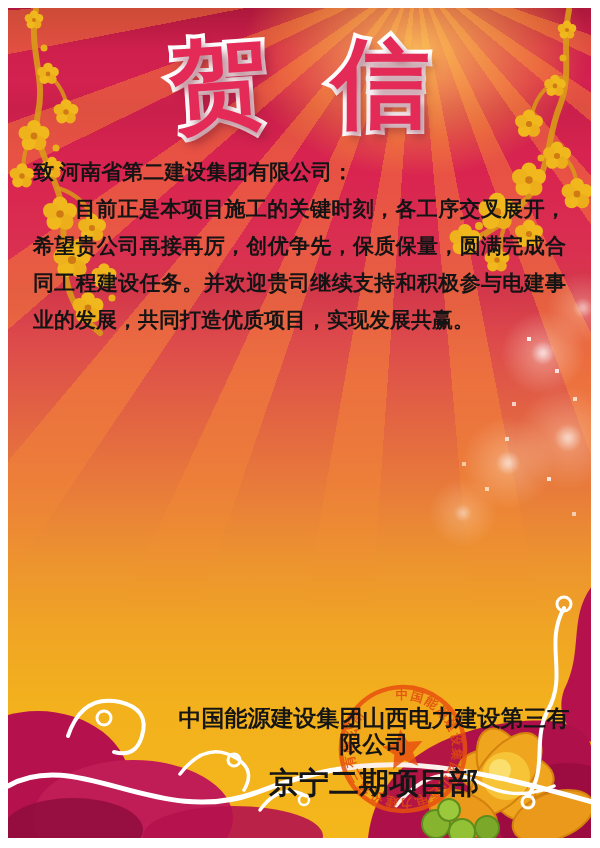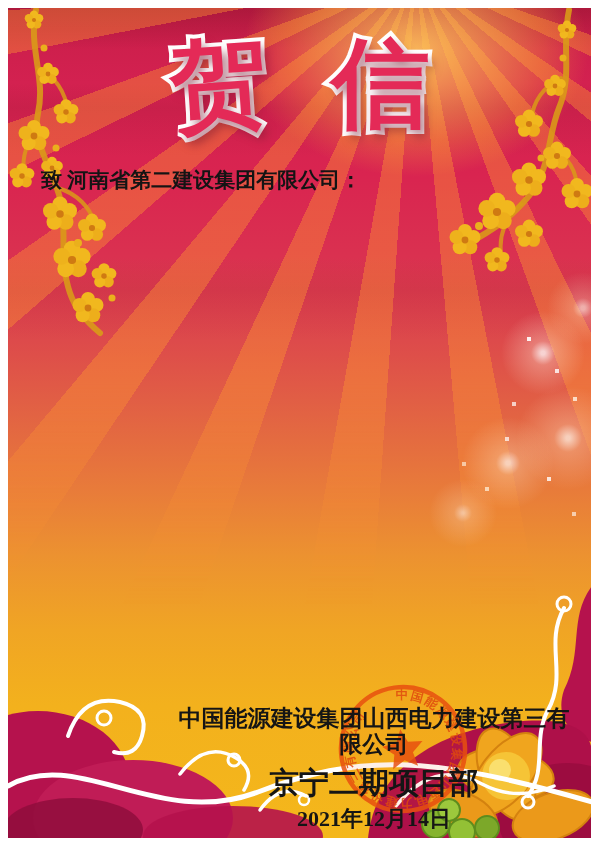--- a/index.html
+++ b/index.html
@@ -82,21 +82,21 @@
   }
   .title-char.first { transform: rotate(-4deg); }
 
   
   .body-text {
     position: absolute; left: 25px; right: 25px; top: 146px; z-index: 6;
     color: #141414; font-weight: bold;
     font-size: 21px; line-height: 37px;
     text-align: justify;
   }
-  .body-text p { margin: 8px; }
+  .body-text p { margin: 0; }
   .body-text p.indent { text-indent: 2em; }
 
   
   .signature {
     position: absolute; left: 165px; right: 16px; top: 698px; z-index: 6;
     text-align: center; color: #151515; font-weight: bold;
   }
   .sig-company { font-size: 23px; line-height: 26px; }
   .sig-dept    { font-size: 30px; line-height: 26px; margin-top: 12px; }
   .sig-date    { font-size: 22px; line-height: 26px; margin-top: 10px; }
@@ -237,22 +237,22 @@
       </g>
     </svg>
 
     <div class="title-row">
       <span class="title-char first">贺</span>
       <span class="title-char">信</span>
     </div>
 
     <div class="body-text">
       <p>致 河南省第二建设集团有限公司：</p>
+      <p class="indent">目前正是本项目施工的关键时刻，各工序交叉展开，希望贵公司再接再厉，创优争先，保质保量，圆满完成合同工程建设任务。并欢迎贵司继续支持和积极参与电建事业的发展，共同打造优质项目，实现发展共赢。</p>
     </div>
 
     <div class="signature">
       <div class="sig-company">中国能源建设集团山西电力建设第三有限公司</div>
       <div class="sig-dept">京宁二期项目部</div>
-      <div class="sig-date">2021年12月14日</div>
     </div>
 
   </div>
 </div>
 
 </body></html>

